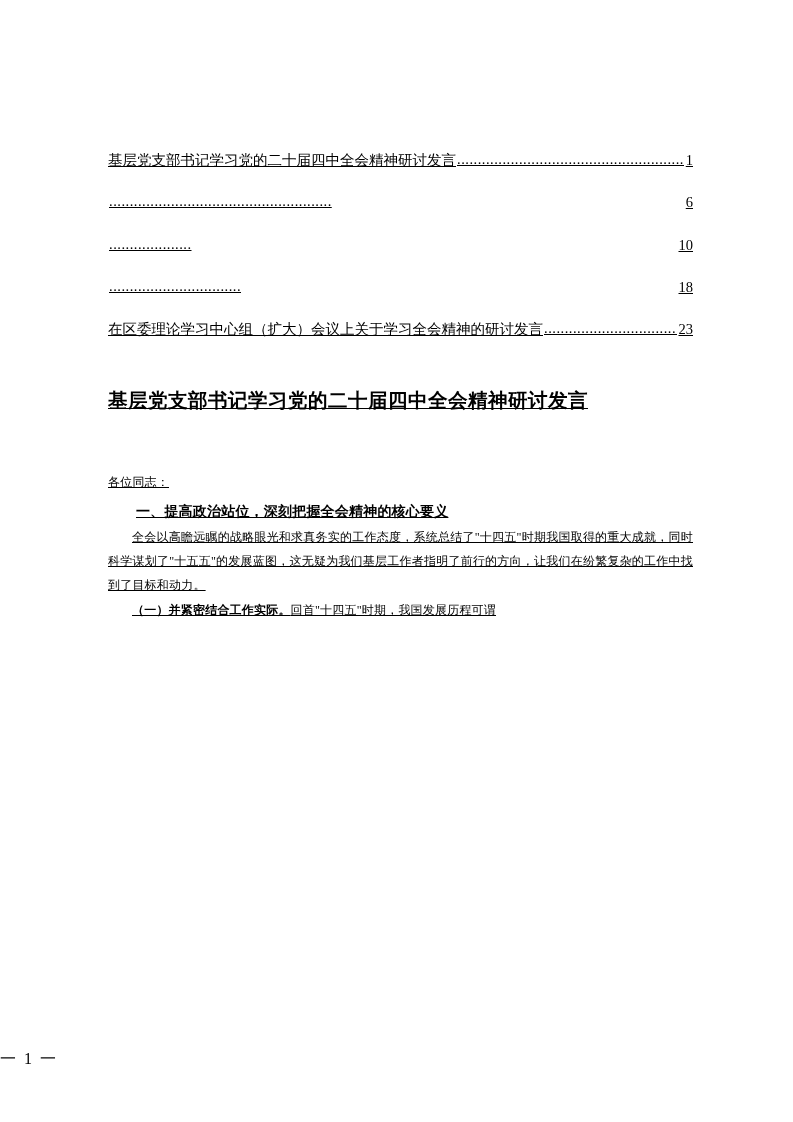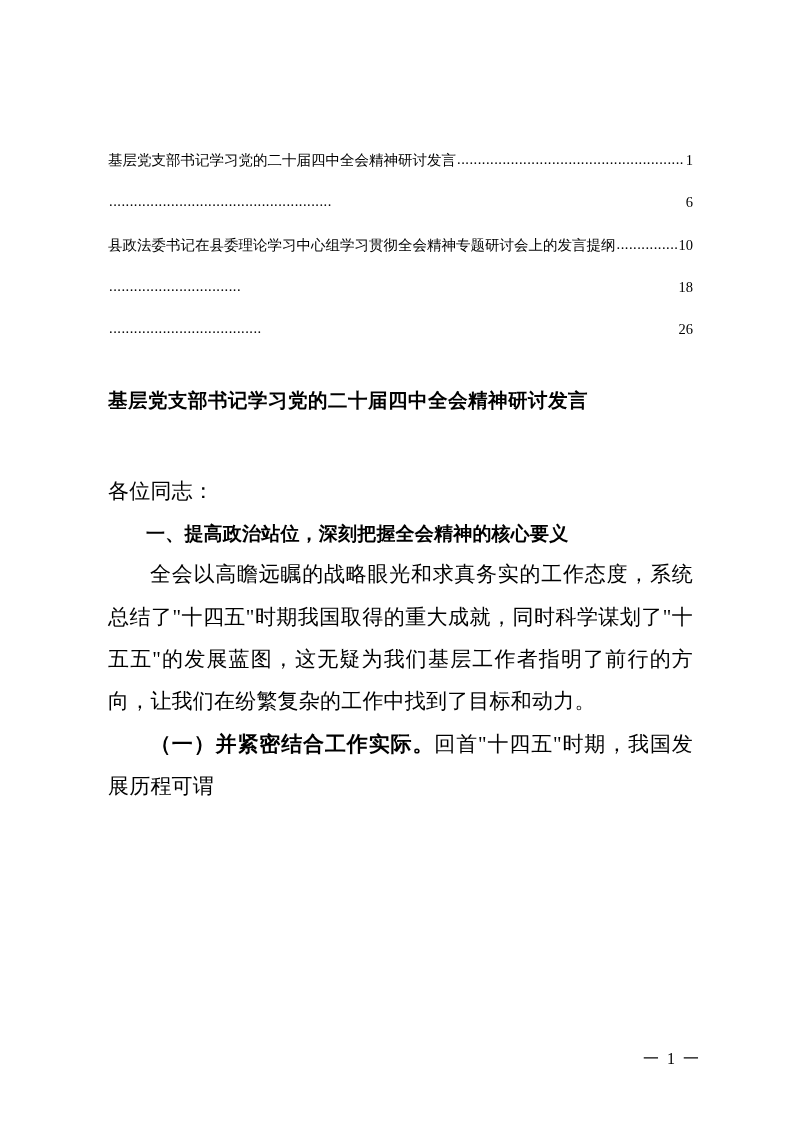--- a/index.html
+++ b/index.html
@@ -15,20 +15,21 @@
     position: relative;
     overflow: hidden;
   }
   .page {
     position: absolute;
     left: 0; top: 0;
     width: 793px;
     height: 1122px;
     box-sizing: border-box;
     padding: 150px 100px 60px 108px;
+    text-decoration: underline;
   }
 
   
   .toc {
     margin: 0 0 48px 0;
   }
   .toc-entry {
     display: flex;
     align-items: baseline;
     font-size: 14.5px;
@@ -60,55 +61,55 @@
     font-size: 19.5px;
     text-align: left;
     margin: 42px 0 0 0;
     letter-spacing: 0.5px;
   }
 
   .body-text {
     margin-top: 56px;
   }
   p.para {
-    font-size: 21px;
+    font-size: 12px;
     line-height: 2.02;
     margin: 0 0 0 0;
     text-align: justify;
     text-justify: inter-ideograph;
     letter-spacing: 0.2px;
   }
   p.salutation {
     text-indent: 0;
     margin-bottom: 2px;
   }
   p.indent {
     text-indent: 2em;
   }
   h2.section {
     font-family: "Liberation Sans", sans-serif;
     font-weight: bold;
-    font-size: 19px;
+    font-size: 14px;
     line-height: 2.02;
     margin: 0;
     text-indent: 2em;
     letter-spacing: 0.2px;
   }
   .sub-lead {
     font-family: "Liberation Sans", sans-serif;
     font-weight: bold;
   }
 
   
   .footer {
     position: absolute;
     left: 0;
     right: 0;
     bottom: 52px;
-    text-align: right;
+    text-align: left;
     font-size: 16px;
     letter-spacing: 2px;
     padding-right: 92px;
   }
   .footer .pg {
     display: inline-block;
   }
 </style>
 </head>
 <body>
@@ -122,33 +123,33 @@
       <span class="toc-dots">...........................................................</span>
       <span class="toc-page">1</span>
     </div>
 
     <div class="toc-entry">
       <span class="toc-dots">......................................................</span>
       <span class="toc-page">6</span>
     </div>
 
     <div class="toc-entry">
-      <span class="toc-title">县政法委书记在县委理论学习中心组学习贯彻全会精神专题研讨会上的发言提纲</span>
       <span class="toc-dots">....................</span>
       <span class="toc-page">10</span>
     </div>
 
     <div class="toc-entry">
       <span class="toc-dots">................................</span>
       <span class="toc-page">18</span>
     </div>
 
     <div class="toc-entry">
+      <span class="toc-title">在区委理论学习中心组（扩大）会议上关于学习全会精神的研讨发言</span>
       <span class="toc-dots">.....................................</span>
-      <span class="toc-page">26</span>
+      <span class="toc-page">23</span>
     </div>
 
   </div>
 
   <h1 class="doc-title">基层党支部书记学习党的二十届四中全会精神研讨发言</h1>
 
   <div class="body-text">
     <p class="para salutation">各位同志：</p>
     <h2 class="section">一、提高政治站位，深刻把握全会精神的核心要义</h2>
     <p class="para indent">全会以高瞻远瞩的战略眼光和求真务实的工作态度，系统总结了"十四五"时期我国取得的重大成就，同时科学谋划了"十五五"的发展蓝图，这无疑为我们基层工作者指明了前行的方向，让我们在纷繁复杂的工作中找到了目标和动力。</p>

